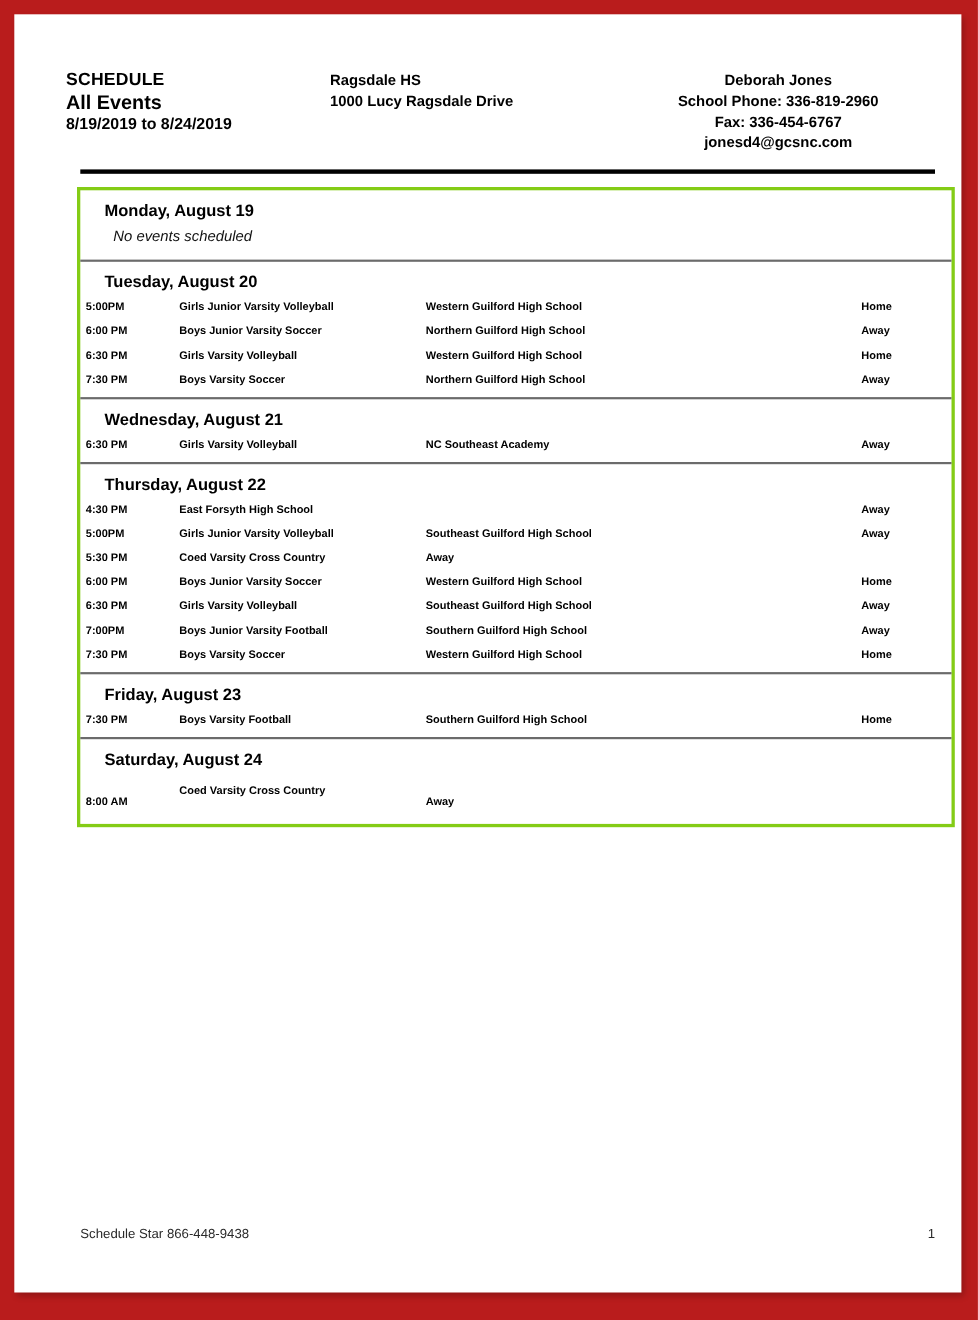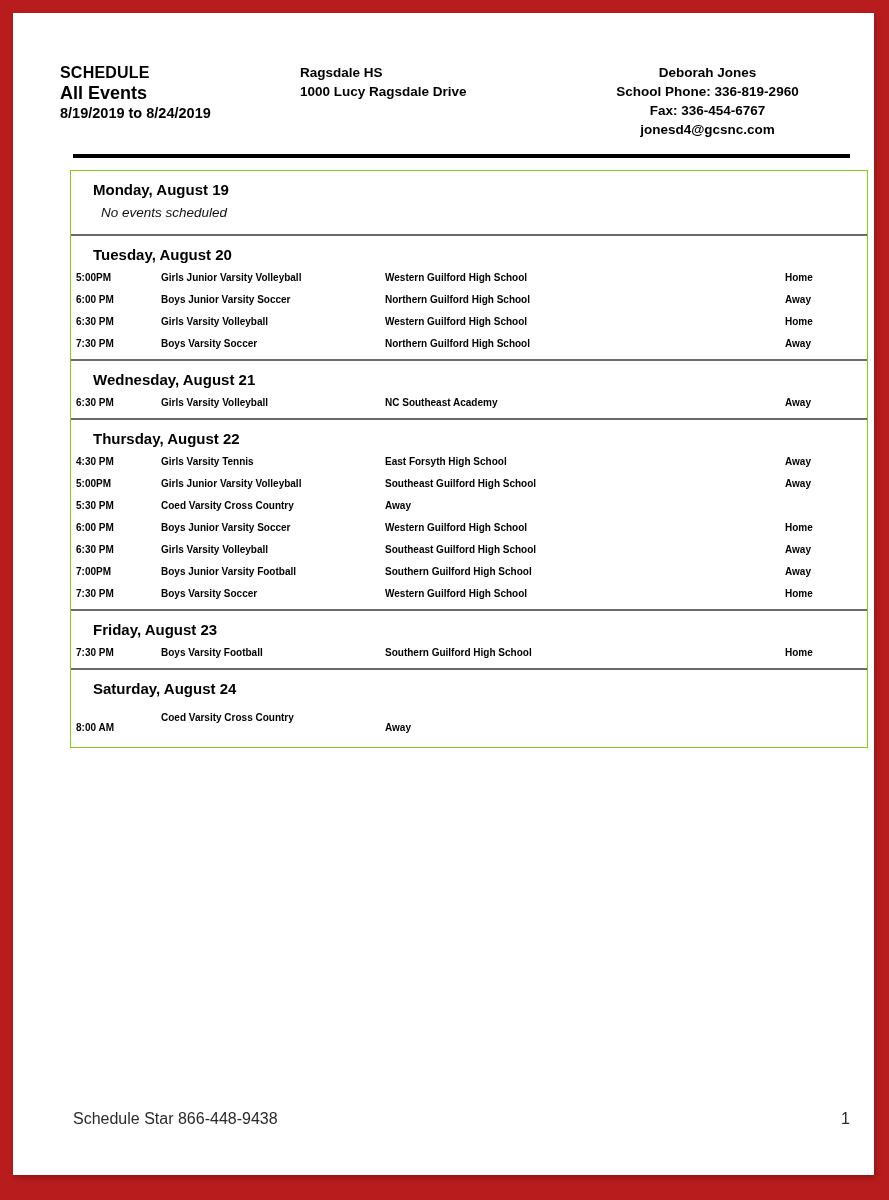--- a/index.html
+++ b/index.html
@@ -63,21 +63,21 @@
     left: 60px; top: 141px;
     width: 777px; height: 4px;
     background: #000;
   }
 
   
   .sched-box {
     position: absolute;
     left: 57px; top: 157px;
     width: 798px;
-    border: 1px solid #84cc16;
+    border: 3px solid #84cc16;
     background: #fff;
   }
   .day-block {
     border-bottom: 2px solid #6b6b6b;
     padding-bottom: 4px;
   }
   .day-block:last-child { border-bottom: none; }
 
   .day-title {
     font-size: 15px;
@@ -115,21 +115,21 @@
   .ev-row.tall .ev-loc { padding-top: 10px; }
 
   
   .footer {
     position: absolute;
     left: 60px; bottom: 47px;
     width: 777px;
     display: flex;
     justify-content: space-between;
     align-items: center;
-    font-size: 16px;
+    font-size: 12px;
     font-weight: normal;
     color: #2a2a2a;
   }
 </style>
 </head>
 <body>
 
 <div id="canvas">
   <div id="page">
 
@@ -191,21 +191,20 @@
             <div class="ev-time">6:30 PM</div>
             <div class="ev-sport">Girls Varsity Volleyball</div>
             <div class="ev-opp"><span>NC Southeast Academy</span></div>
             <div class="ev-loc">Away</div>
           </div>
         </div>
         <div class="day-block">
           <div class="day-title">Thursday, August 22</div>
           <div class="ev-row">
             <div class="ev-time">4:30 PM</div>
-            <div class="ev-sport">Girls Varsity Tennis</div>
             <div class="ev-opp"><span>East Forsyth High School</span></div>
             <div class="ev-loc">Away</div>
           </div>
           <div class="ev-row">
             <div class="ev-time">5:00PM</div>
             <div class="ev-sport">Girls Junior Varsity Volleyball</div>
             <div class="ev-opp"><span>Southeast Guilford High School</span></div>
             <div class="ev-loc">Away</div>
           </div>
           <div class="ev-row">

